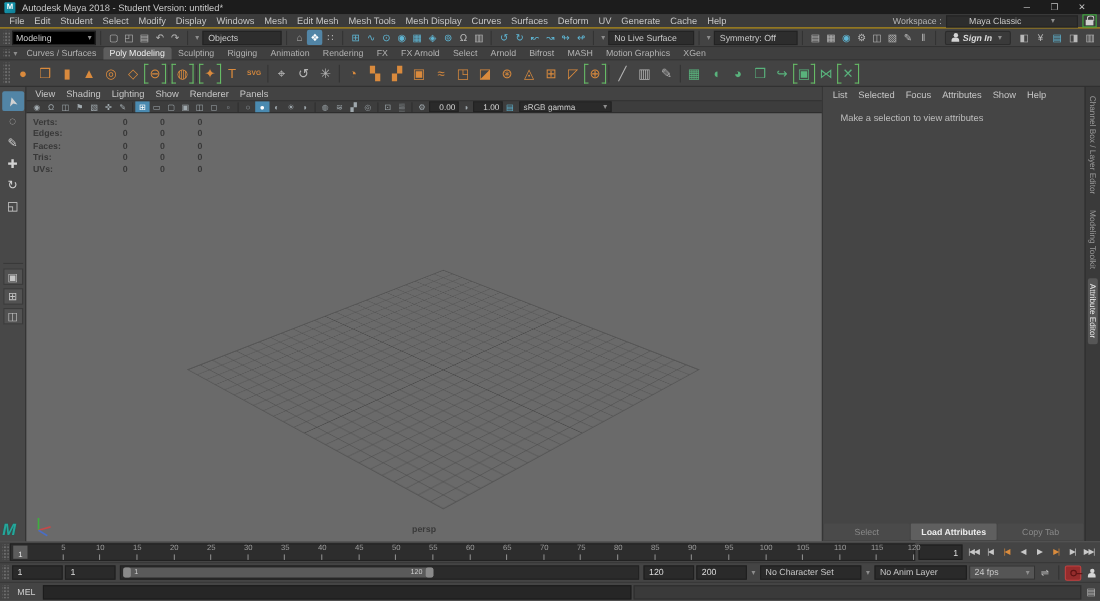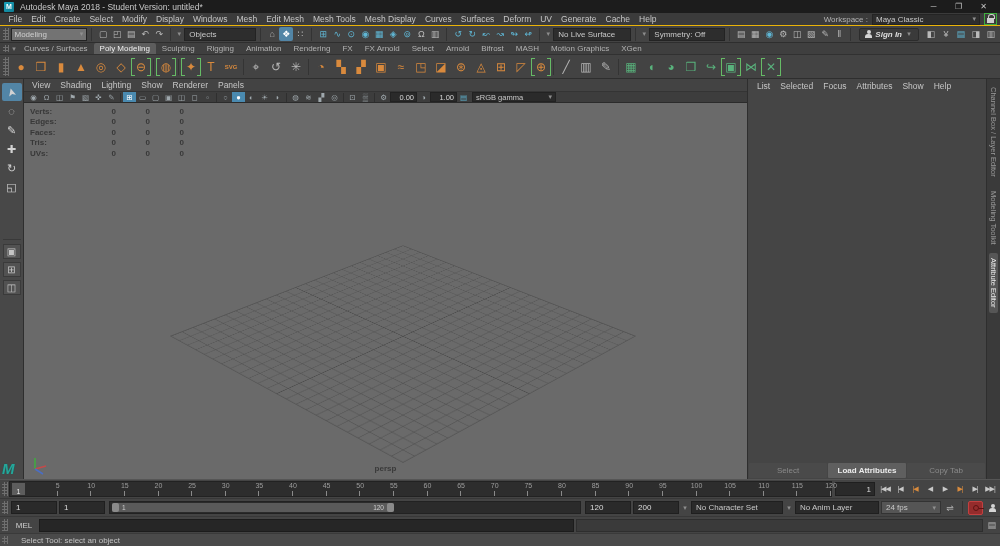--- a/index.html
+++ b/index.html
@@ -18,33 +18,33 @@
               font-size:7px; font-weight:bold; display:flex; align-items:center; justify-content:center; border-radius:1px; }
   .win-title { margin-left:6px; font-size:8.5px; color:#c9c9c9; }
   .win-controls { margin-left:auto; display:flex; }
   .win-btn { width:25px; text-align:center; font-size:8px; color:#c2c2c2; cursor:default; }
 
   
   .menubar { height:13px; background:#3b3b3b; border-bottom:1px solid #eab308; padding-left:4px; }
   .menu-item { padding:0 4.5px; font-size:8.5px; color:#c6c6c6; white-space:nowrap; }
   .workspace { margin-left:auto; display:flex; align-items:center; gap:4px; padding-right:3px; }
   .ws-label { font-size:8px; color:#b5b5b5; white-space:nowrap; }
-  .ws-field { width:108px; height:11px; background:#2d2d2d; border:1px solid #242424; font-size:8px;
-              color:#c9c9c9; padding:0 3px; display:flex; align-items:center; }
+  .ws-field { width:120px; height:11px; background:#2d2d2d; border:1px solid #242424; font-size:8px;
+              color:#c9c9c9; padding:0 20px; display:flex; align-items:center; }
   .dd::after { content:"▾"; margin-left:auto; color:#8f8f8f; font-size:7px; }
   .lock-btn { width:13px; height:12px; border:1px solid #3fae3f; display:flex; align-items:center; justify-content:center; }
   .lock-shape { width:7px; height:5px; background:#cfcfcf; position:relative; margin-top:3px; }
   .lock-shape::before { content:""; position:absolute; left:1px; top:-4px; width:5px; height:4px;
                         border:1px solid #cfcfcf; border-bottom:none; border-radius:3px 3px 0 0; }
 
   
   .statusline { height:17px; background:#434343; border-bottom:1px solid #2e2e2e; padding:0 2px; gap:1px; overflow:hidden; }
   .grip { width:6px; align-self:stretch; background-image:radial-gradient(#6f6f6f 1px, transparent 1.2px);
           background-size:3px 3px; background-position:1px 1px; margin:2px 1px; }
-  .sl-dd { width:83px; height:13px; background:#737373; border:1px solid #232323; font-size:8px;
+  .sl-dd { width:83px; height:13px; background:#000000; border:1px solid #232323; font-size:8px;
            color:#cfcfcf; display:flex; align-items:center; padding:0 3px; }
   .sep { width:1px; height:13px; background:#333; margin:0 3px; flex:none; }
   .icon-btn { width:14px; height:14px; display:flex; align-items:center; justify-content:center;
               font-size:9px; color:#b9b9b9; flex:none; border-radius:2px; }
   .icon-btn.teal { color:#5fb6d4; }
   .icon-btn.active { background:#5285a6; color:#fff; }
   .mini-dd { width:8px; font-size:7px; color:#8d8d8d; text-align:center; flex:none; }
   .sl-field { height:13px; background:#2d2d2d; border:1px solid #232323; font-size:8px; color:#c9c9c9;
               display:flex; align-items:center; padding:0 4px; white-space:nowrap; flex:none; }
   .signin { height:13px; display:flex; align-items:center; gap:3px; background:#3a3a3a;
@@ -193,21 +193,21 @@
       </div>
   </div>
 
   <div class="menubar row">
     <div class="row">
 
         <div class="menu-item">File</div>
 
         <div class="menu-item">Edit</div>
 
-        <div class="menu-item">Create</div>
+        <div class="menu-item">Student</div>
 
         <div class="menu-item">Select</div>
 
         <div class="menu-item">Modify</div>
 
         <div class="menu-item">Display</div>
 
         <div class="menu-item">Windows</div>
 
         <div class="menu-item">Mesh</div>
@@ -622,20 +622,21 @@
     <div class="attr-panel">
       <div class="ae-menubar row">
 
       <div class="ae-menu-item">List</div>
           <div class="ae-menu-item">Selected</div>
           <div class="ae-menu-item">Focus</div>
           <div class="ae-menu-item">Attributes</div>
           <div class="ae-menu-item">Show</div>
           <div class="ae-menu-item">Help</div>
         </div>
+      <div class="ae-message">Make a selection to view attributes</div>
       <div class="ae-buttons">
 
       <div class="ae-btn dim">Select</div>
           <div class="ae-btn lit">Load Attributes</div>
           <div class="ae-btn dim">Copy Tab</div>
         </div>
     </div>
 
     <div class="side-strip">
       <div style="display:flex;flex-direction:column;align-items:center">
@@ -773,18 +774,14 @@
   </div>
 
   <div class="commandline row">
     <div class="grip"></div>
     <div class="cmd-label">MEL</div>
     <input class="cmd-input" style="">
     <div class="cmd-result"></div>
     <div class="icon-btn">▤</div>
   </div>
 
-  <div class="helpline row">
-    <div class="grip"></div>
-    <div class="help-text">Select Tool: select an object</div>
-  </div>
 
 </div>
 
 </body></html>

